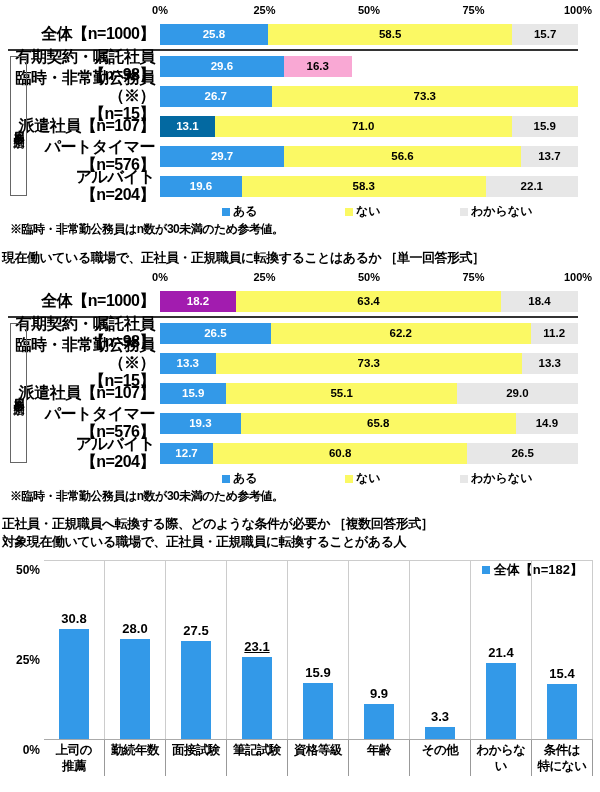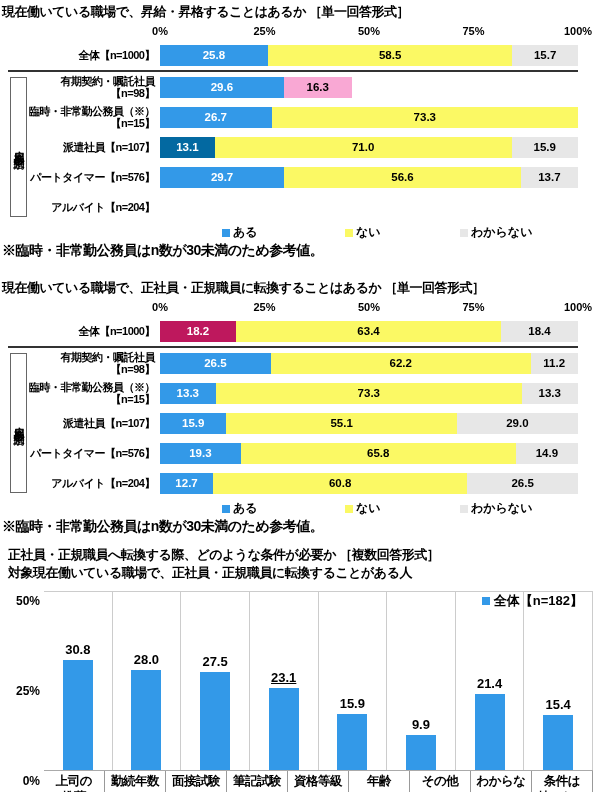--- a/index.html
+++ b/index.html
@@ -10,53 +10,52 @@
     font-family:"Liberation Sans", sans-serif;
     font-weight:700;
   }
   
   .schart { padding-top:2px; }
   .ctitle { font-size:13px; padding:1px 0 2px 2px; letter-spacing:-0.5px; white-space:nowrap; }
   .axis { position:relative; height:17px; margin-left:160px; width:418px; font-size:11px; }
   .axis .tick { position:absolute; top:2px; transform:translateX(-50%); white-space:nowrap; }
   .rows { width:578px; }
   .row { display:flex; align-items:center; height:30px; }
-  .rlabel { width:160px; text-align:right; padding-right:5px; font-size:11px; line-height:1.12; letter-spacing:-0.5px;padding-left:16px; }
+  .rlabel { width:160px; text-align:right; padding-right:5px; font-size:16px; line-height:1.12; letter-spacing:-0.5px; }
   .bar { width:418px; height:21px; display:flex; }
   .seg { display:flex; align-items:center; justify-content:center; font-size:11.5px; overflow:hidden; white-space:nowrap; }
   .group { position:relative; border-top:2px solid #333; margin-left:8px; width:570px; }
   .group .rlabel { width:152px; }
   .gbox { position:absolute; left:2px; top:5px; bottom:5px; width:17px; border:1px solid #666;
           display:flex; align-items:center; justify-content:center;
           writing-mode:vertical-rl; text-orientation:upright; font-size:11px; letter-spacing:2px; }
   .legend { position:relative; height:17px; margin-left:160px; width:418px; font-size:12px; margin-top:2px; }
   .litem { position:absolute; top:0; display:flex; align-items:center; gap:3px; white-space:nowrap; }
   .lsq { width:8px; height:8px; display:inline-block; flex:0 0 auto; }
-  .fnote { font-size:14px; padding-left:2px; margin-top:1px; letter-spacing:-0.5px; }
+  .fnote { font-size:12px; padding-left:10px; margin-top:1px; letter-spacing:-0.5px; }
   
   .vchart { margin-top:10px; position:relative; }
-  .vtitle { font-size:13px; padding-left:8px; line-height:1.35; letter-spacing:-0.5px; }
+  .vtitle { font-size:13px; padding-left:2px; line-height:1.35; letter-spacing:-0.5px; }
   .plotwrap { position:relative; margin-top:10px; }
   .ylab { position:absolute; left:0; width:40px; text-align:right; font-size:12px; }
   .y50 { top:3px; } .y25 { top:93px; } .y0 { top:183px; }
   .plot { margin-left:44px; width:549px; height:180px; border-top:1px solid #ccc; border-bottom:1px solid #aaa;
           display:flex; position:relative; }
   .col { flex:1 1 0; position:relative; border-right:1px solid #ccc; }
   .vbar { position:absolute; bottom:0; left:50%; transform:translateX(-50%); width:30px; }
   .vval { position:absolute; width:100%; left:0; text-align:center; font-size:13px; white-space:nowrap; }
   .vlegend { position:absolute; top:0; right:10px; display:flex; align-items:center; gap:4px; font-size:13px; }
   .cats { margin-left:44px; width:549px; display:flex; }
   .cat { flex:1 1 0; text-align:center; font-size:12.5px; line-height:1.25; padding:3px 0 2px;
          border-right:1px solid #999; letter-spacing:-0.5px; }
 </style>
 </head>
 <body>
 
 <div class="schart" id="sc0">
-  <div class="ctitle">現在働いている職場で、昇給・昇格することはあるか ［単一回答形式］</div>
   <div class="axis">
       <span class="tick" style="left: 0%;">0%</span>
       <span class="tick" style="left: 25%;">25%</span>
       <span class="tick" style="left: 50%;">50%</span>
       <span class="tick" style="left: 75%;">75%</span>
       <span class="tick" style="left: 100%;">100%</span>
     </div>
   <div class="rows">
       <div class="row">
         <div class="rlabel">全体【n=1000】</div>
@@ -93,54 +92,59 @@
         <div class="row">
           <div class="rlabel">パートタイマー【n=576】</div>
           <div class="bar">
             <div class="seg" style="width: 29.7%; background: rgb(51, 153, 232); color: rgb(255, 255, 255);">29.7</div>
             <div class="seg" style="width: 56.6%; background: rgb(251, 249, 100); color: rgb(0, 0, 0);">56.6</div>
             <div class="seg" style="width: 13.7%; background: rgb(231, 231, 231); color: rgb(0, 0, 0);">13.7</div>
           </div>
         </div>
         <div class="row">
           <div class="rlabel">アルバイト【n=204】</div>
+          <div class="bar">
+            <div class="seg" style="width: 19.6%; background: rgb(51, 153, 232); color: rgb(255, 255, 255);">19.6</div>
+            <div class="seg" style="width: 58.3%; background: rgb(251, 249, 100); color: rgb(0, 0, 0);">58.3</div>
+            <div class="seg" style="width: 22.1%; background: rgb(231, 231, 231); color: rgb(0, 0, 0);">22.1</div>
+          </div>
         </div>
       </div>
     </div>
   <div class="legend">
       <span class="litem" style="left: 62px;">
         <span class="lsq" style="background: rgb(51, 153, 232);"></span>
         <span>ある</span>
       </span>
       <span class="litem" style="left: 185px;">
         <span class="lsq" style="background: rgb(251, 249, 100);"></span>
         <span>ない</span>
       </span>
       <span class="litem" style="left: 300px;">
         <span class="lsq" style="background: rgb(231, 231, 231);"></span>
         <span>わからない</span>
       </span>
     </div>
   <div class="fnote">※臨時・非常勤公務員はn数が30未満のため参考値。</div>
 </div>
 
-<div class="schart" id="sc1" style="margin-top:16px;">
+<div class="schart" id="sc1" style="margin-top:8px;">
   <div class="ctitle">現在働いている職場で、正社員・正規職員に転換することはあるか ［単一回答形式］</div>
   <div class="axis">
       <span class="tick" style="left: 0%;">0%</span>
       <span class="tick" style="left: 25%;">25%</span>
       <span class="tick" style="left: 50%;">50%</span>
       <span class="tick" style="left: 75%;">75%</span>
       <span class="tick" style="left: 100%;">100%</span>
     </div>
   <div class="rows">
       <div class="row">
         <div class="rlabel">全体【n=1000】</div>
         <div class="bar">
-          <div class="seg" style="width: 18.2%; background: #be185d; color: rgb(255, 255, 255); text-align: right;">18.2</div>
+          <div class="seg" style="width: 18.2%; background: #a21caf; color: rgb(255, 255, 255); text-align: right;">18.2</div>
           <div class="seg" style="width: 63.4%; background: rgb(251, 249, 100); color: rgb(0, 0, 0);">63.4</div>
           <div class="seg" style="width: 18.4%; background: rgb(231, 231, 231); color: rgb(0, 0, 0);">18.4</div>
         </div>
       </div>
       <div class="group">
         <div class="gbox">雇用形態別</div>
         <div class="row">
           <div class="rlabel">有期契約・嘱託社員<br>【n=98】</div>
           <div class="bar">
             <div class="seg" style="width: 26.5%; background: rgb(51, 153, 232); color: rgb(255, 255, 255);">26.5</div>
@@ -229,20 +233,24 @@
         </div>
         <div class="col">
           <div class="vbar" style="height: 31.8%; background: rgb(51, 153, 232);"></div>
           <div class="vval" style="bottom: calc(31.8% + 3px);">15.9</div>
         </div>
         <div class="col">
           <div class="vbar" style="height: 19.8%; background: rgb(51, 153, 232);"></div>
           <div class="vval" style="bottom: calc(19.8% + 3px);">9.9</div>
         </div>
         <div class="col">
+          <div class="vbar" style="height: 6.6%; background: rgb(51, 153, 232);"></div>
+          <div class="vval" style="bottom: calc(6.6% + 3px);">3.3</div>
+        </div>
+        <div class="col">
           <div class="vbar" style="height: 42.8%; background: rgb(51, 153, 232);"></div>
           <div class="vval" style="bottom: calc(42.8% + 3px);">21.4</div>
         </div>
         <div class="col">
           <div class="vbar" style="height: 30.8%; background: rgb(51, 153, 232);"></div>
           <div class="vval" style="bottom: calc(30.8% + 3px);">15.4</div>
         </div>
       </div>
     <div class="cats" id="vcats">
         <div class="cat">上司の<br>推薦</div>

